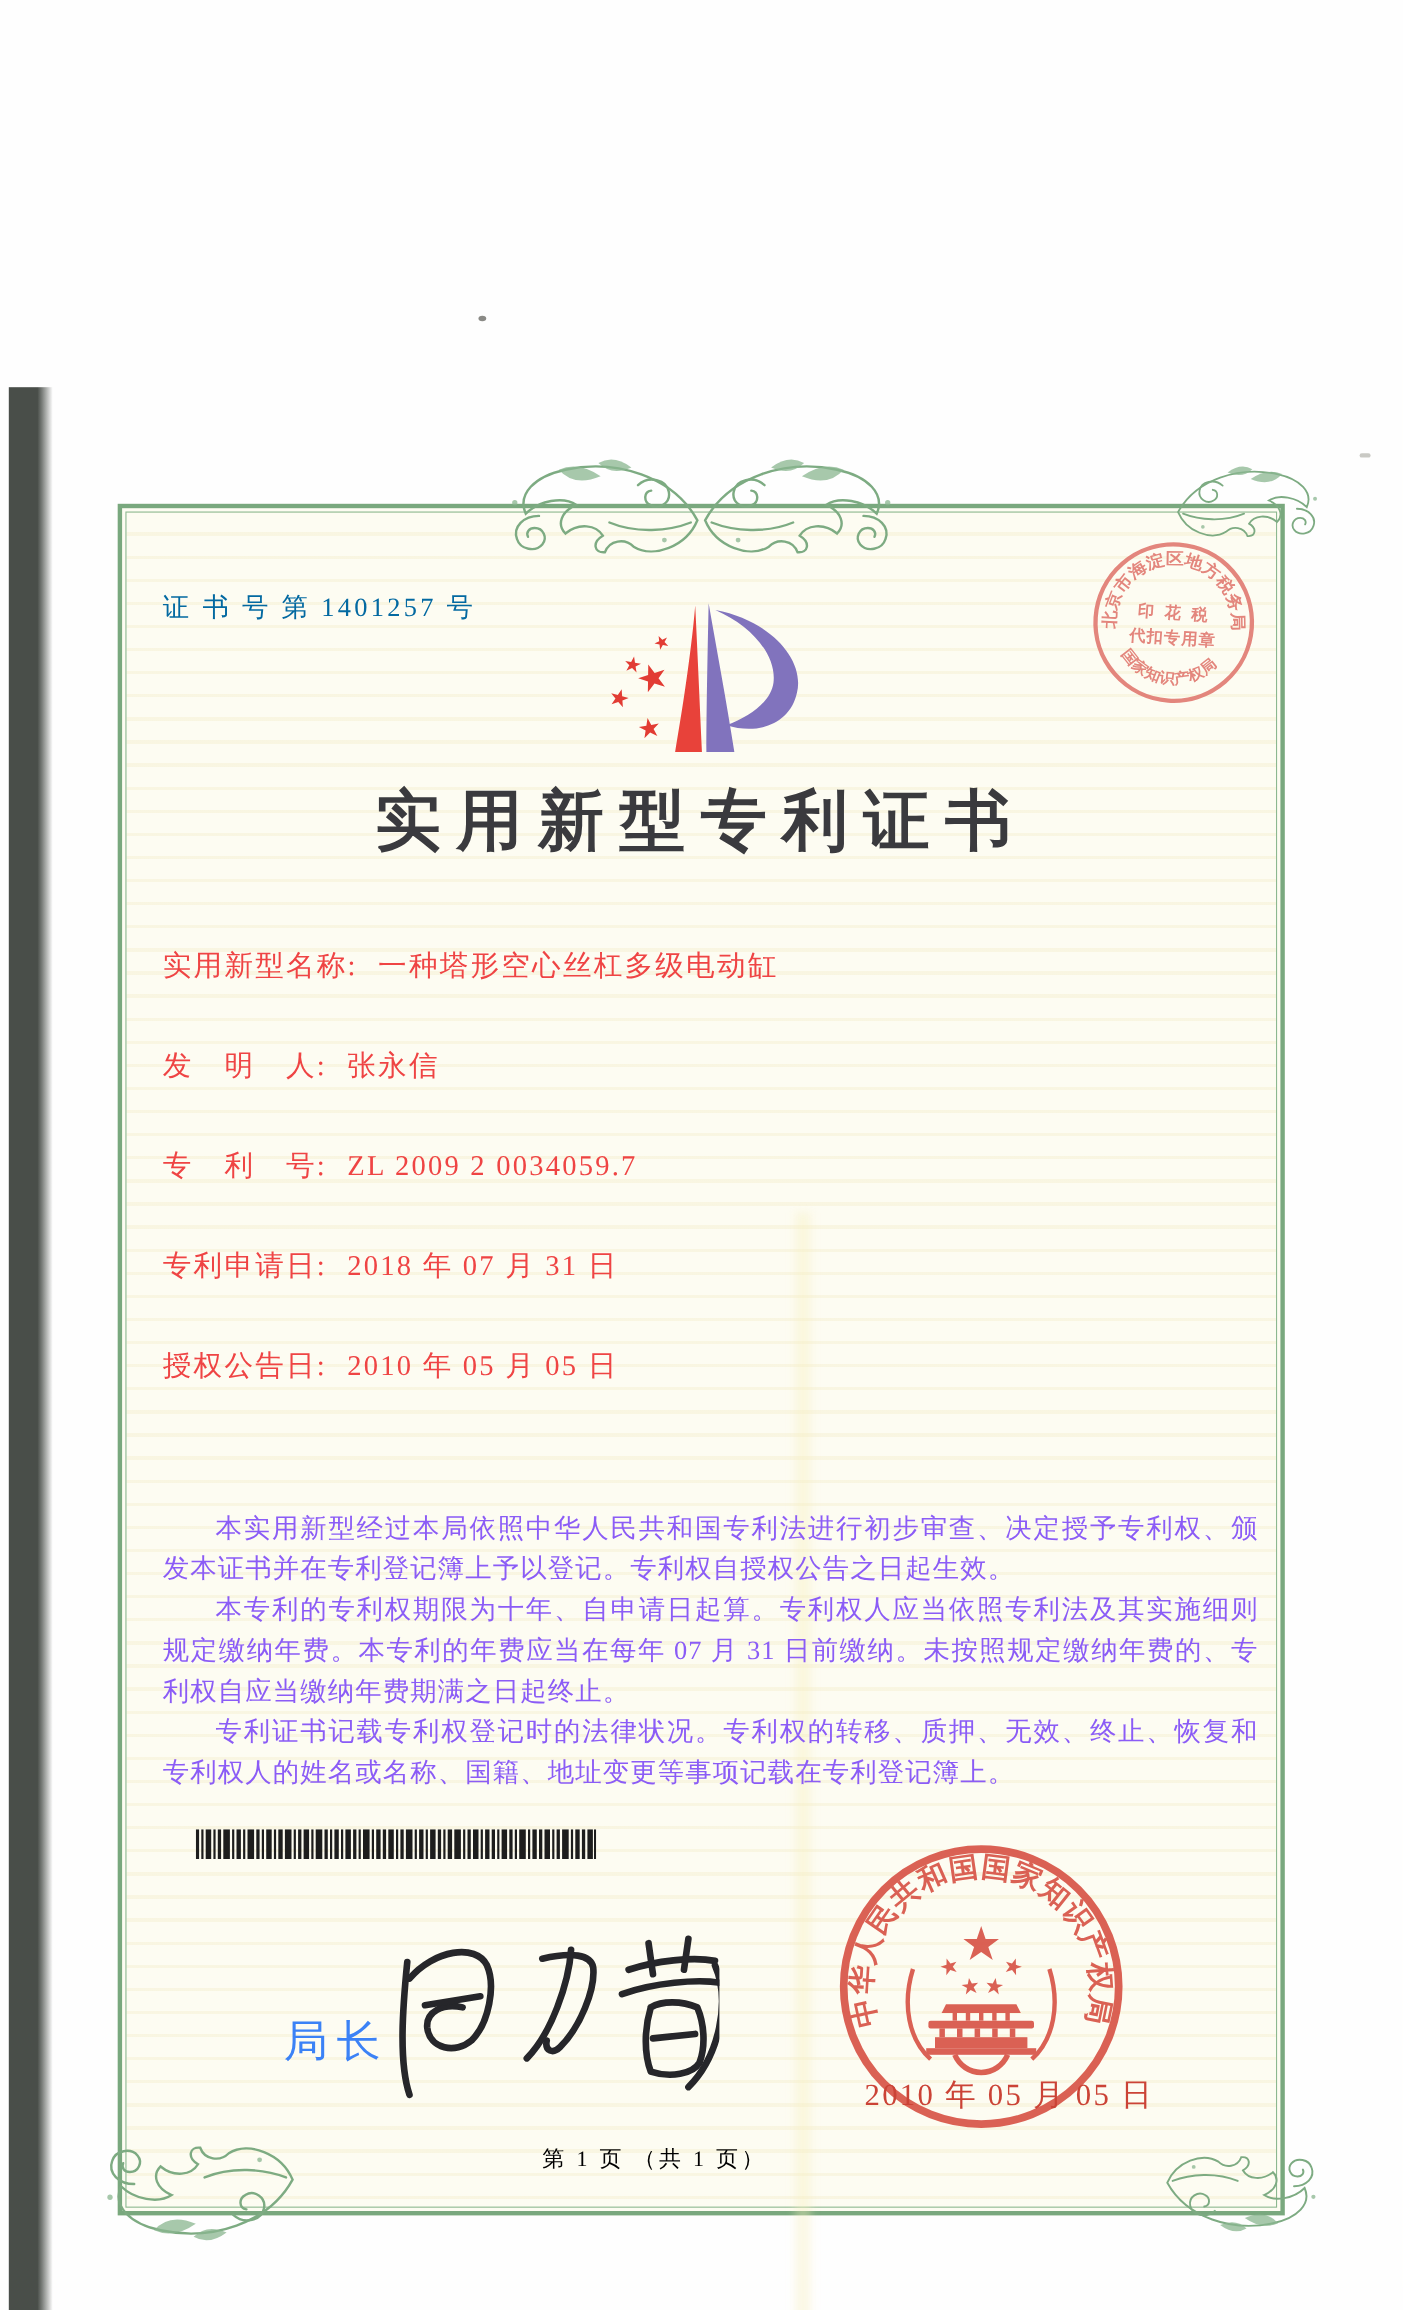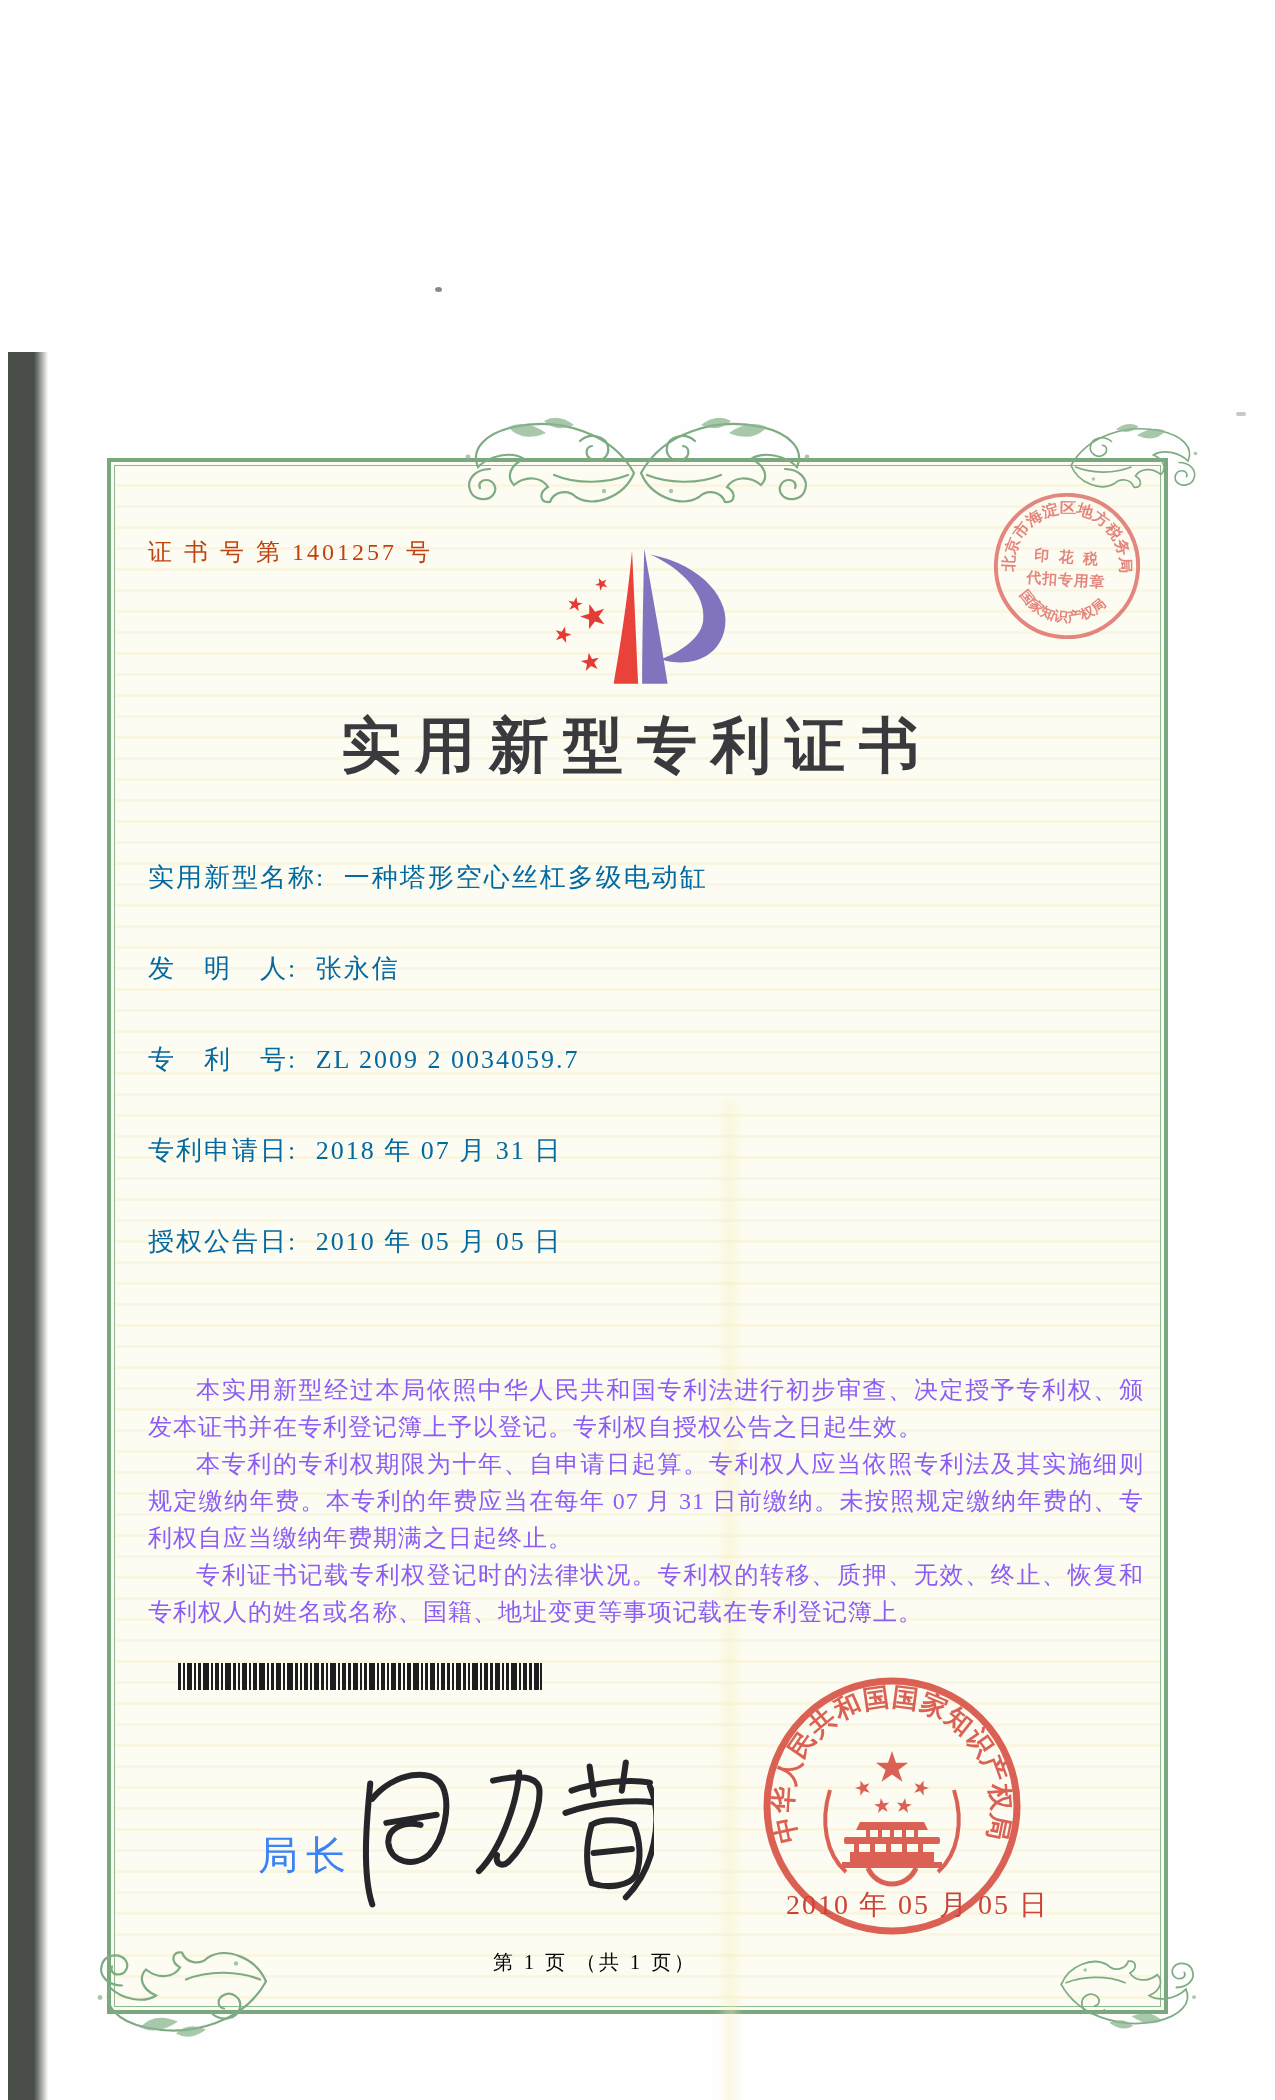--- a/index.html
+++ b/index.html
@@ -16,27 +16,27 @@
     border:4px solid #79a87e;box-sizing:border-box;background:#fdfcf2;}
   .frame-inner{position:absolute;inset:3px;border:1px solid #8cb890;
     background:
       repeating-linear-gradient(180deg, rgba(250,246,224,0) 0 18px, rgba(244,238,206,.45) 18px 21px),
       #fdfcf2;}
   .streak{position:absolute;left:612px;top:640px;width:14px;height:1080px;
     background:rgba(246,238,190,.38);filter:blur(4px);}
 
   .fl{position:absolute;overflow:visible;}
 
-  .cert-no{position:absolute;left:148px;top:536px;font-size:24px;letter-spacing:3px;color:#c2410c;}
+  .cert-no{position:absolute;left:148px;top:536px;font-size:24px;letter-spacing:3px;color:#0369a1;}
   .logo{position:absolute;left:552px;top:516px;width:220px;height:188px;}
   .title{position:absolute;left:137px;top:706px;width:1000px;text-align:center;
     font-size:60px;font-weight:600;letter-spacing:14px;color:#3a3a3e;}
 
   .fields{position:absolute;left:148px;top:852px;width:1000px;}
-  .field{height:91px;padding-top:8px;box-sizing:border-box;font-size:26px;color:#0369a1;}
+  .field{height:91px;padding-top:8px;box-sizing:border-box;font-size:26px;color:#ef4444;}
   .field .lbl{margin-right:12px;letter-spacing:2px;}
   .field .val{letter-spacing:2px;}
 
   .body-text{position:absolute;left:148px;top:1372px;width:996px;font-size:24px;
     line-height:37px;color:#8b5cf6;text-align:justify;}
   .body-text p{margin:0;text-indent:2em;letter-spacing:1px;}
 
   .barcode{position:absolute;left:178px;top:1663px;width:364px;height:27px;}
 
   .signer-role{position:absolute;left:258px;top:1828px;font-size:40px;letter-spacing:8px;color:#3b82f6;}

